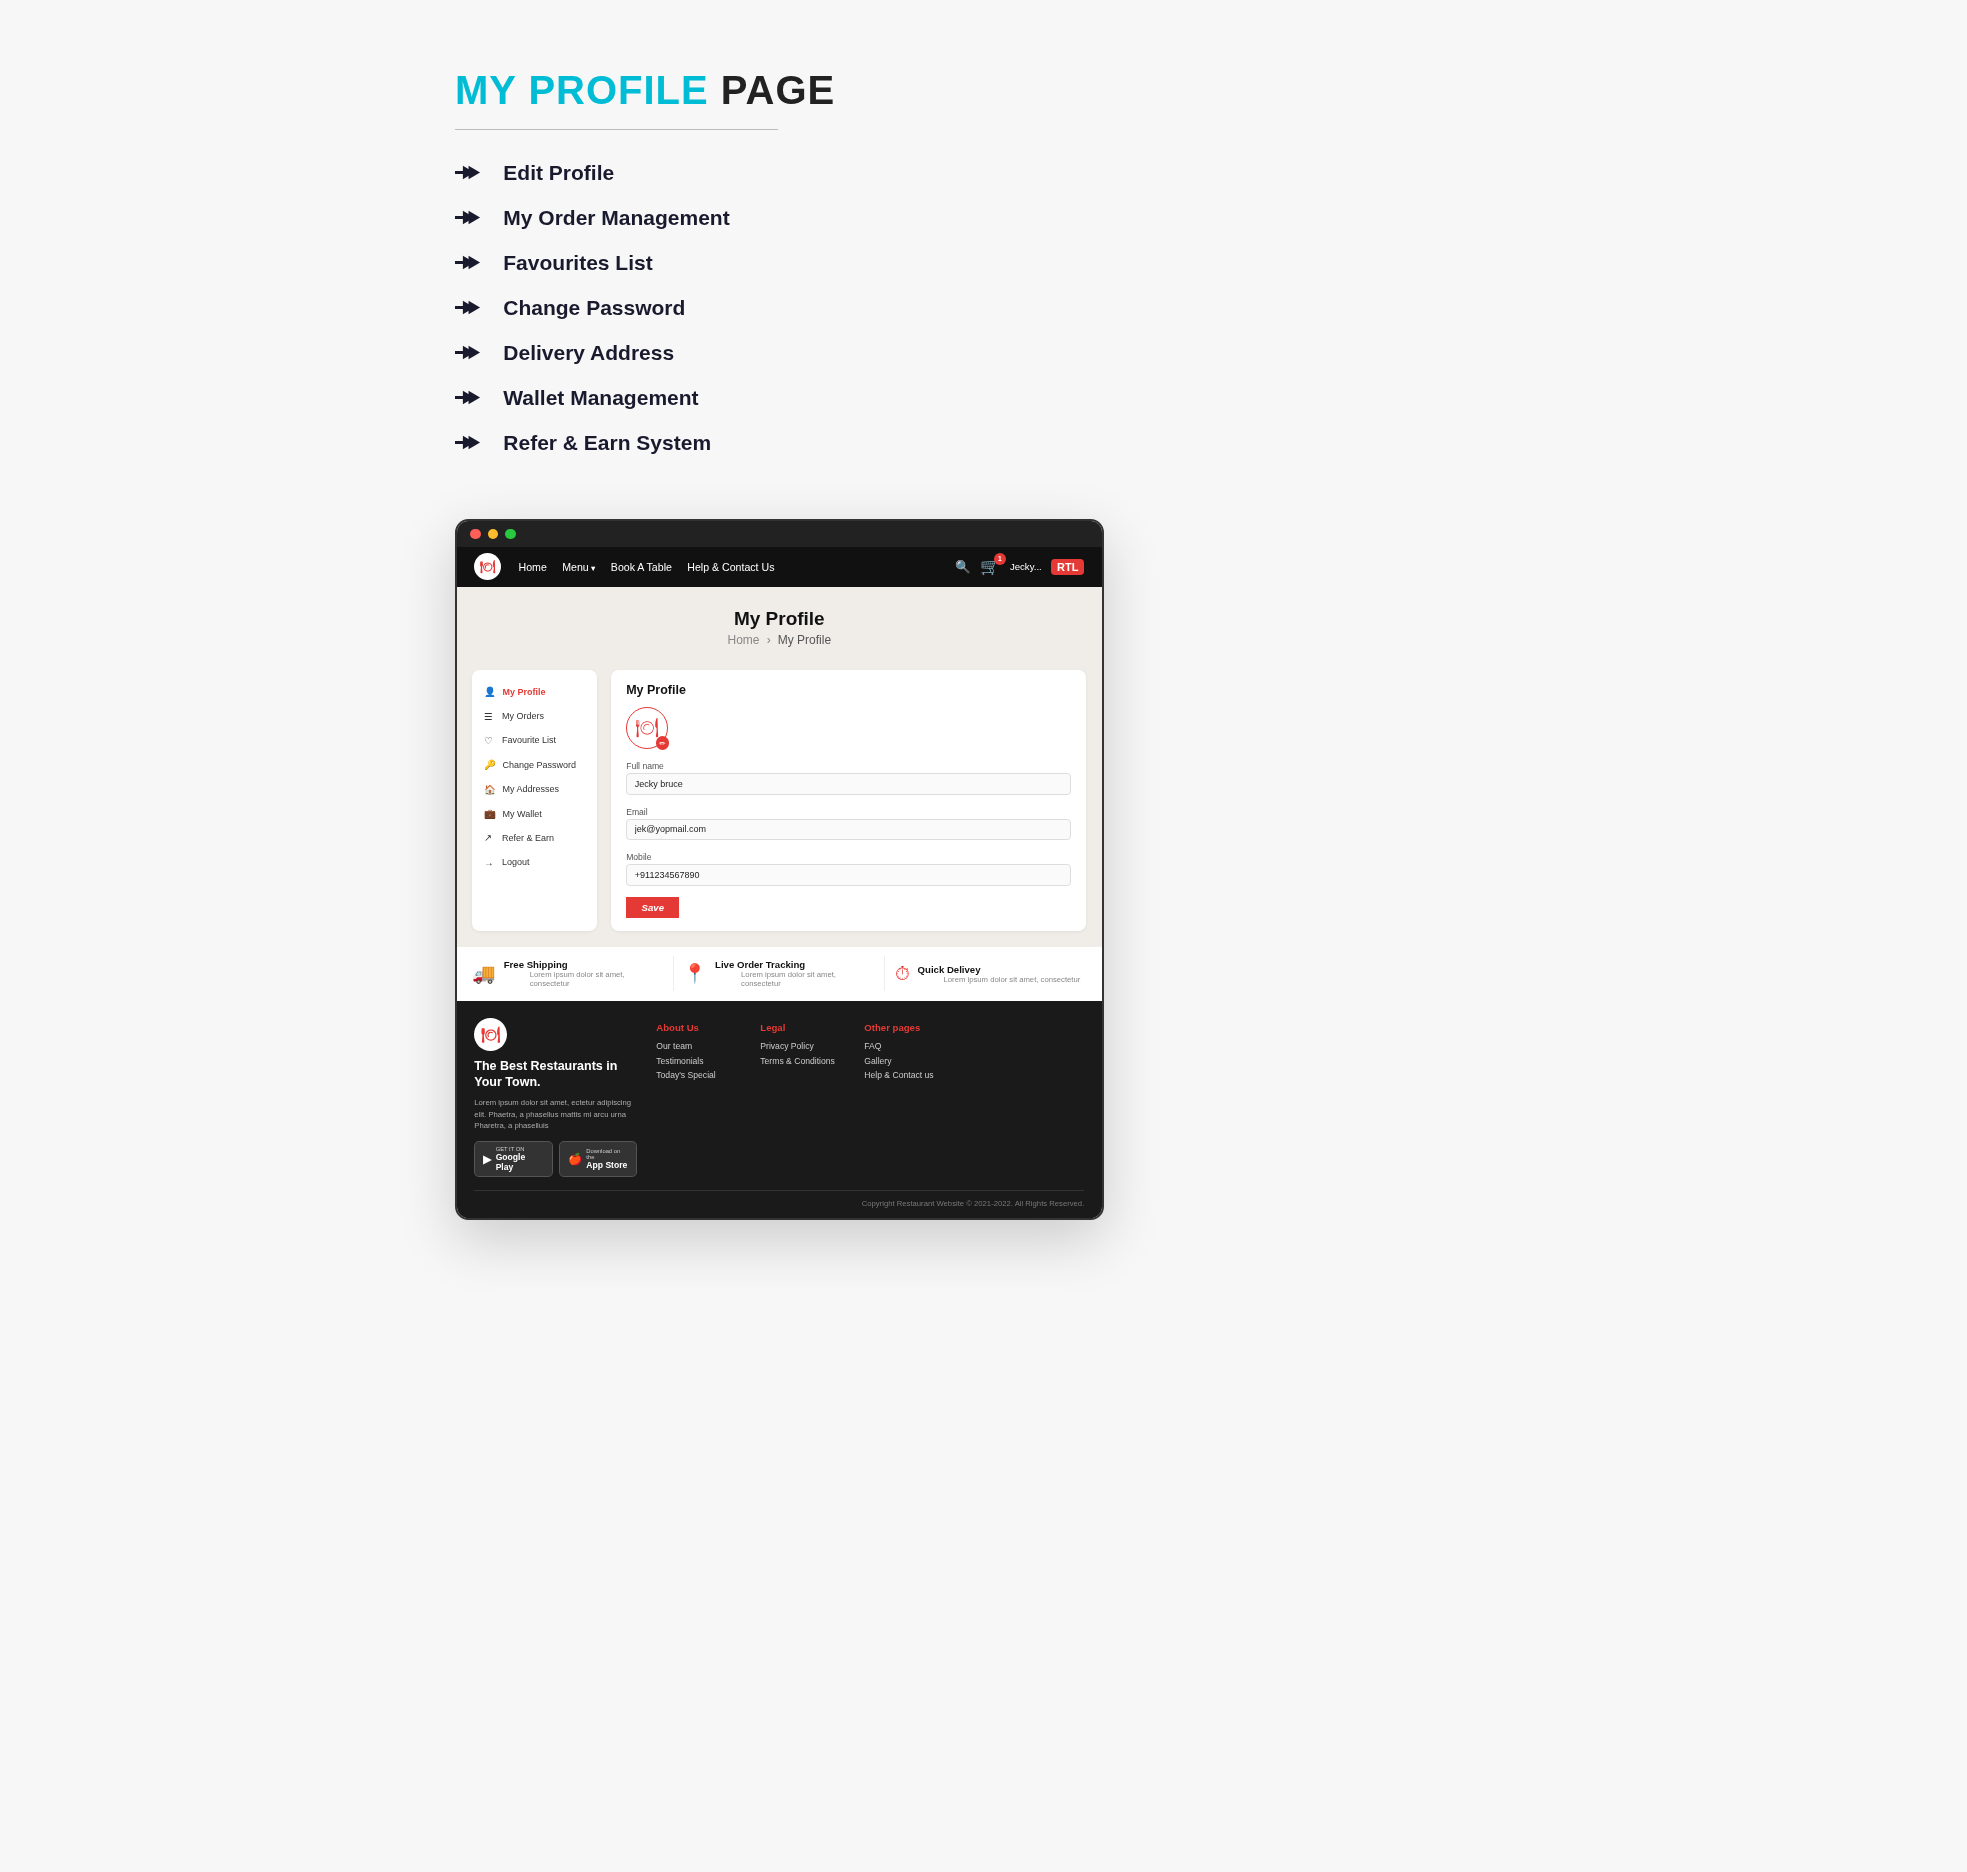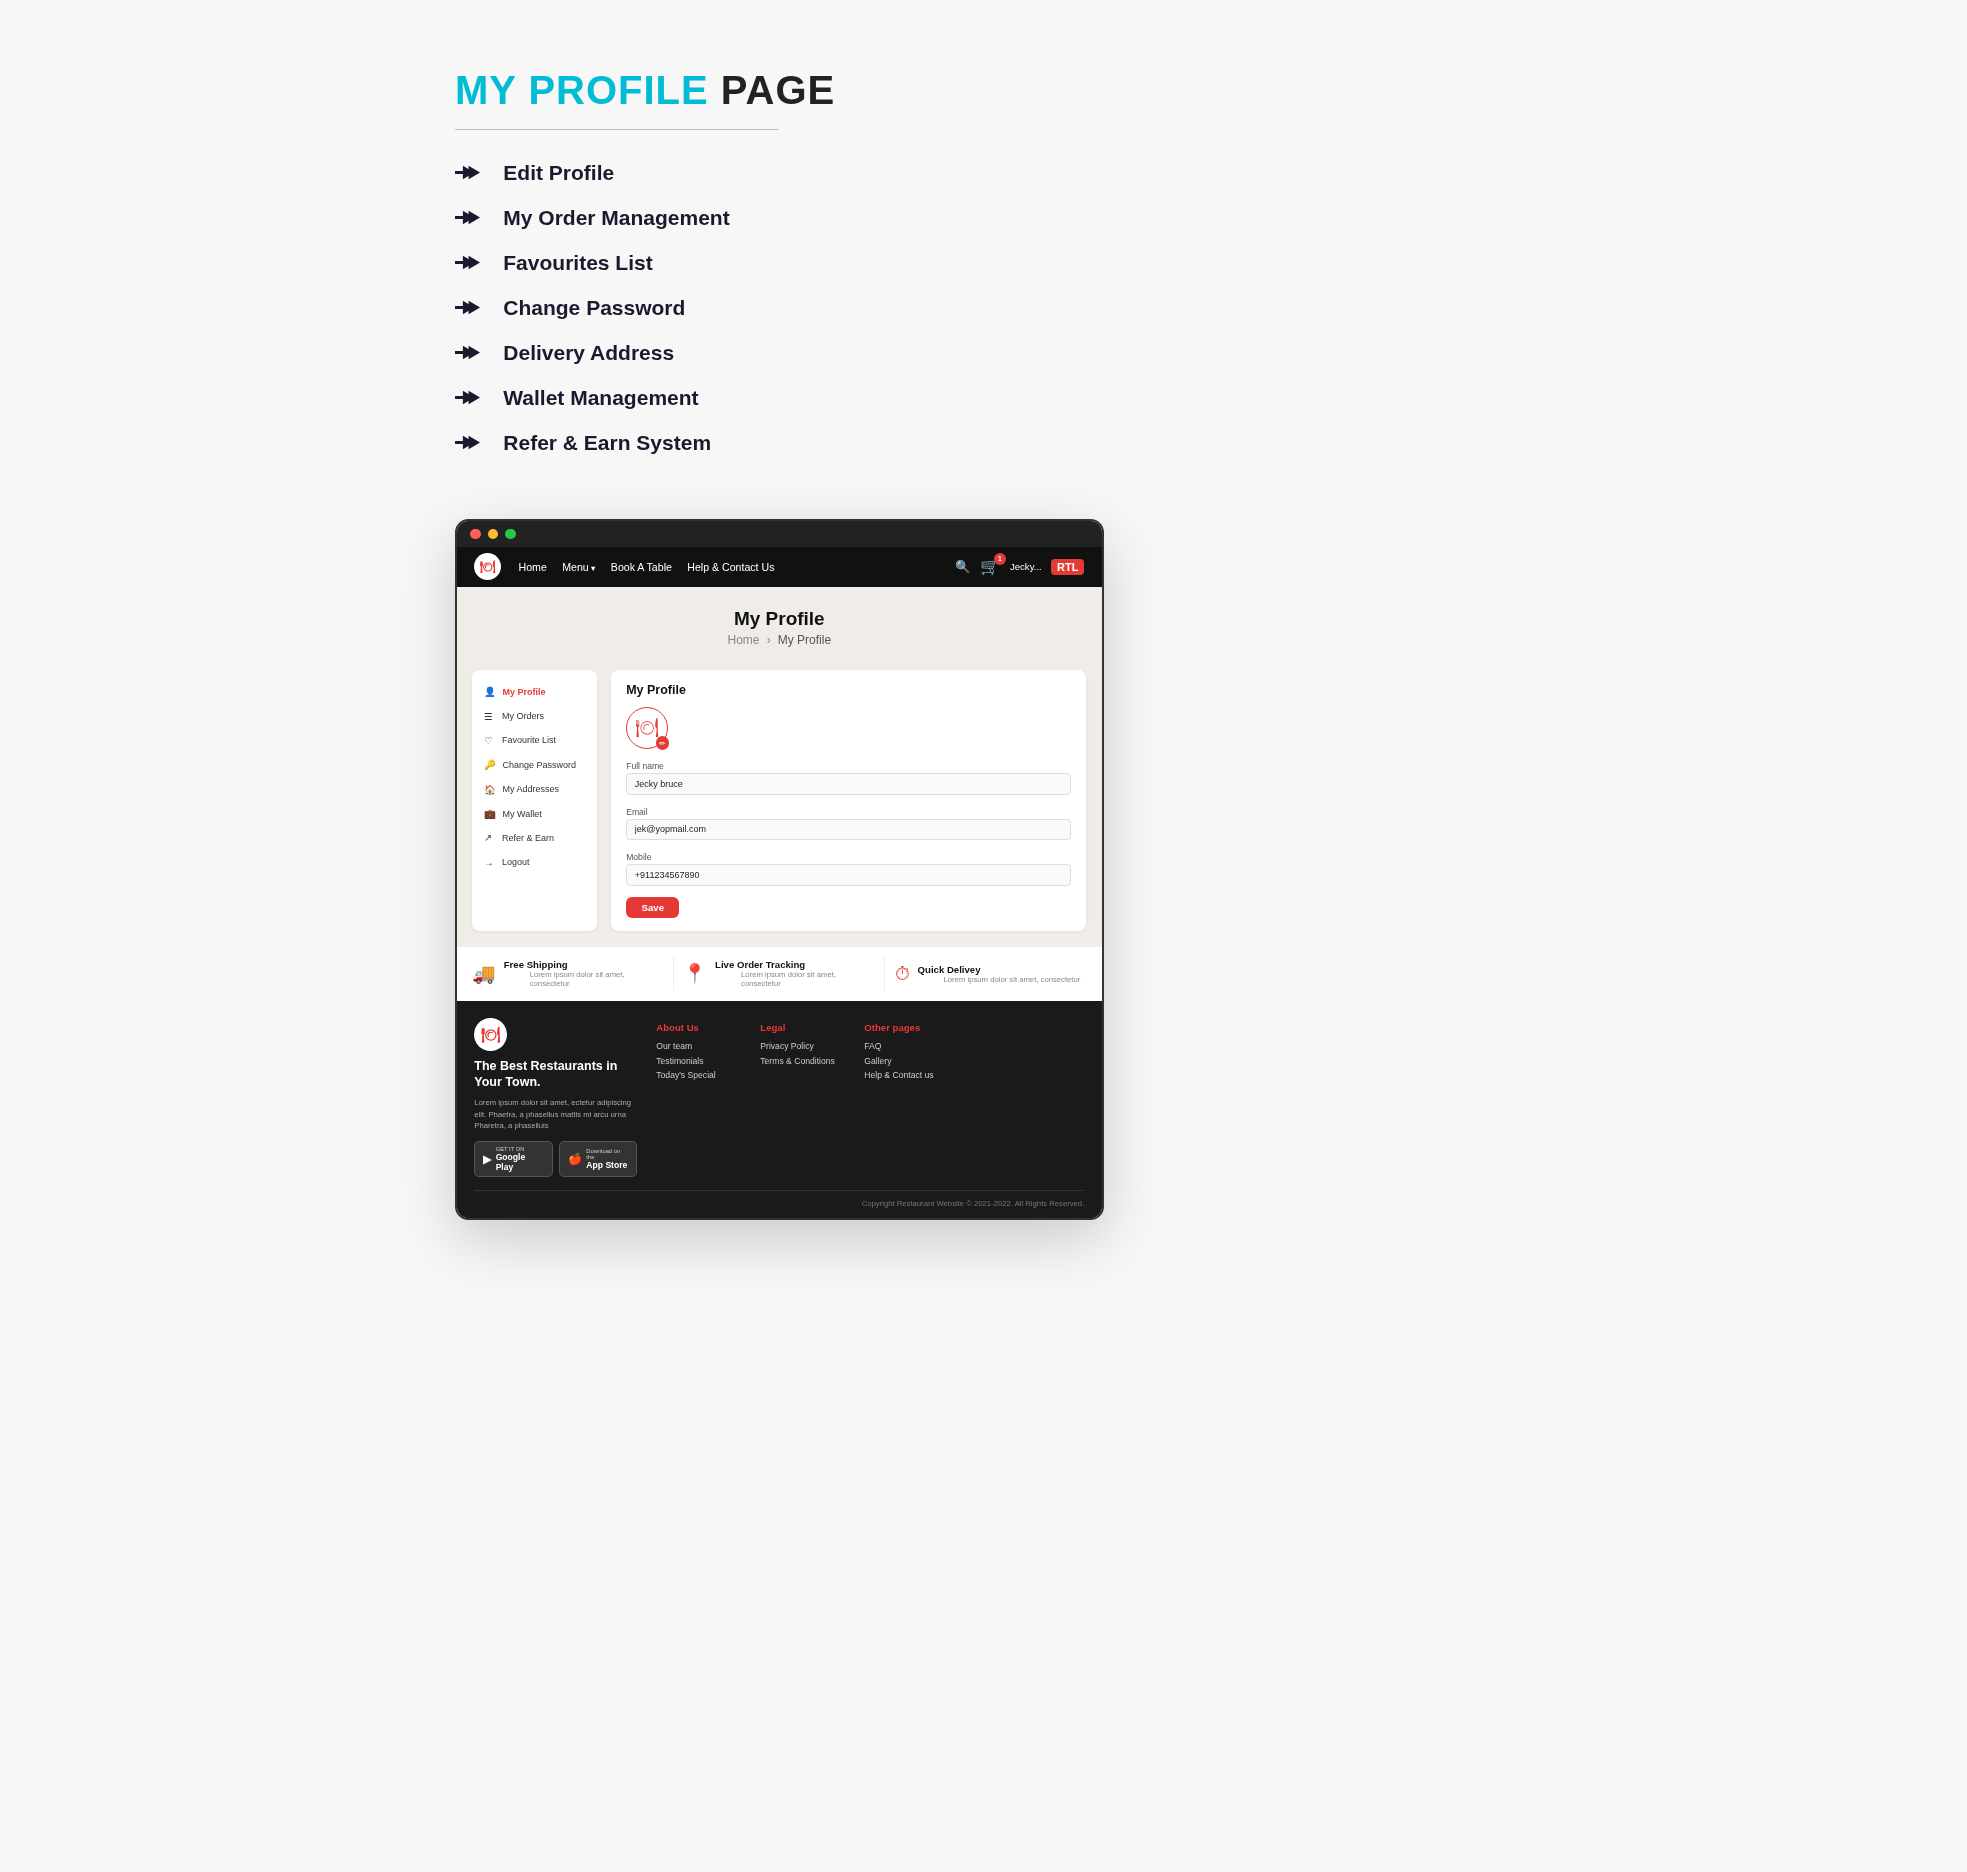--- a/index.html
+++ b/index.html
@@ -288,26 +288,27 @@
       border: 1px solid #ddd;
       border-radius: 3.8px;
       font-size: 9px;
       color: #222;
       background: #fafafa;
     }
     .save-btn {
       background: #e53935;
       color: #fff;
       border: none;
-      border-radius: 6px;
+      border-radius: 0;
       padding: 4.8px 15.4px;
       font-size: 9.6px;
       font-weight: 700;
       cursor: pointer;
       margin-top: 3.8px;
+      font-style: italic;
     }
 
     
     .services-strip {
       background: #fff;
       display: flex;
       align-items: center;
       padding: 9.6px 15.4px;
       gap: 9.6px;
     }

